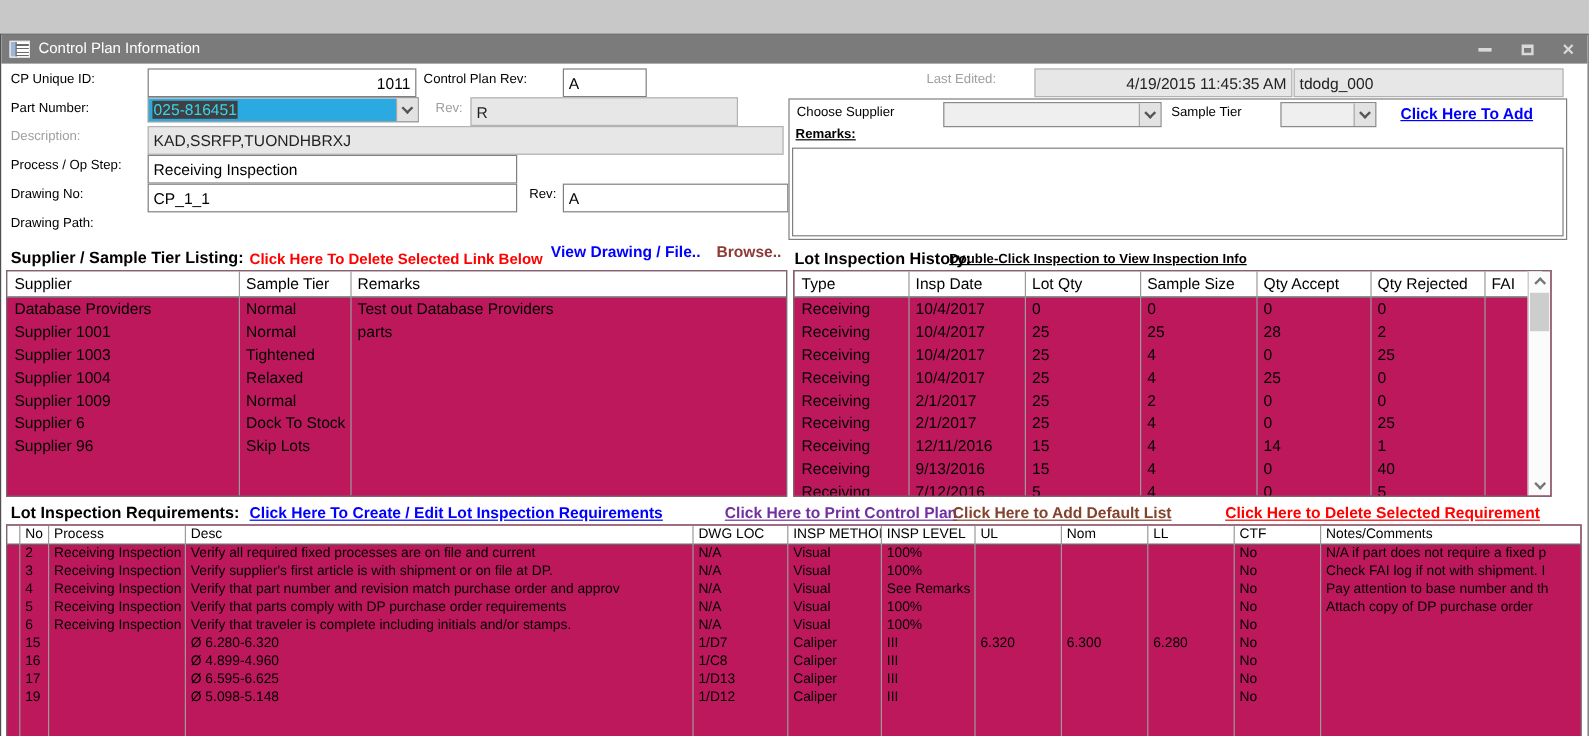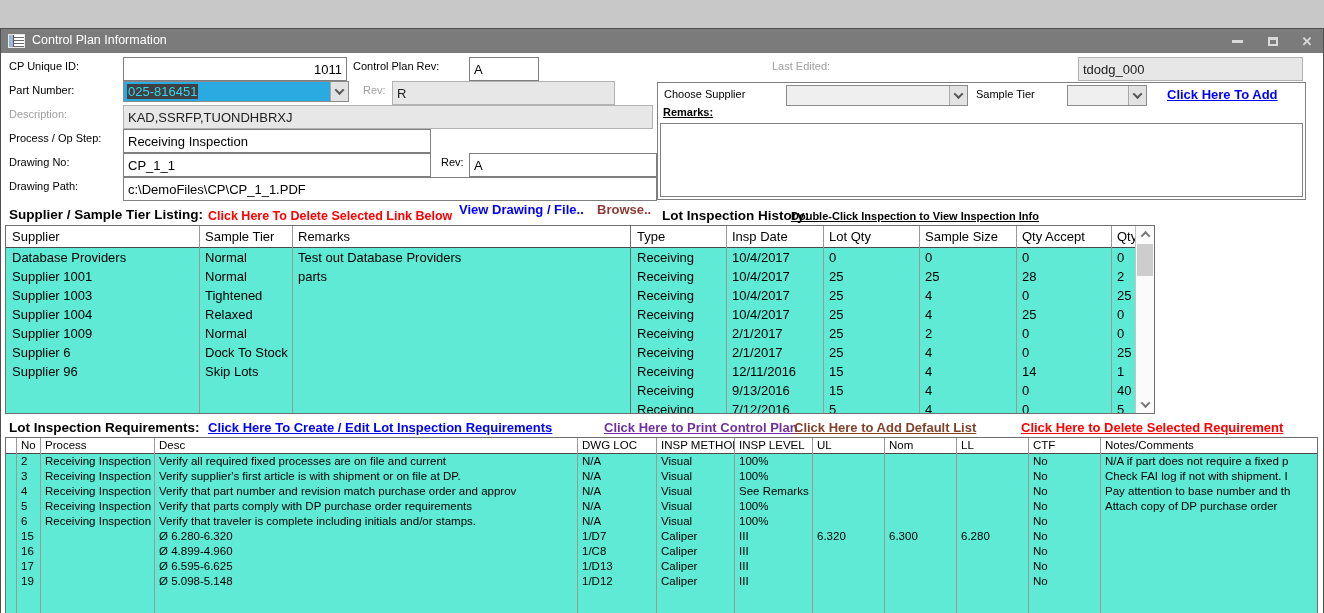--- a/index.html
+++ b/index.html
@@ -42,21 +42,21 @@
   .combo .combo-val { flex:1; font-size:13px; display:flex; align-items:center; padding-left:3px; overflow:hidden; white-space:nowrap; }
   .combo .combo-btn { width:18px; background:#e2e2e2; border-left:1px solid #a8a8a8; display:flex; align-items:center; justify-content:center; }
   .chev-down { width:7px; height:7px; border-right:2px solid #555; border-bottom:2px solid #555; transform:rotate(45deg) translate(-1px,-1px); }
   .chev-up   { width:7px; height:7px; border-right:2px solid #777; border-bottom:2px solid #777; transform:rotate(-135deg) translate(-1px,-1px); }
   .sel-text { background:#404040; color:#35d5f1; padding:0 1px; }
   .link { position:absolute; font-size:13px; font-weight:bold; white-space:nowrap; cursor:pointer; }
   .u { text-decoration:underline; }
   
   .groupbox { position:absolute; border:1px solid #7f7f7f; background:#fff; }
   
-  .tbl { position:absolute; background:#5eead4; border:1px solid #6e6e6e; overflow:hidden; }
+  .tbl { position:absolute; background:#be185d; border:1px solid #6e6e6e; overflow:hidden; }
   .tbl .vsep { position:absolute; top:0; bottom:0; width:1px; background:#9a9a9a; }
   .thead { display:grid; border-bottom:1px solid #4a4a4a; background:#fff; }
   .trow { display:grid; }
   .tcell { overflow:hidden; white-space:nowrap; padding-left:6px; }
   
   .sup-grid { grid-template-columns:193px 93px 1fr; }
   .sup .thead { height:22px; line-height:22px; font-size:13px; }
   .sup .trow  { height:19px; line-height:19px; font-size:13px; }
   
   .his-grid { grid-template-columns:95px 97px 96px 97px 95px 95px 48px; width:623px; }
@@ -97,20 +97,23 @@
   <span class="lbl" style="left:8px; top:31px">CP Unique ID:</span>
   <div class="fld right" style="left:122px; top:28px; width:224px">
       <span>1011</span>
     </div>
   <span class="lbl" style="left:352px; top:31px">Control Plan Rev:</span>
   <div class="fld" style="left:468px; top:28px; width:70px">
       <span>A</span>
     </div>
 
   <span class="lbl dis" style="left:771px; top:31px">Last Edited:</span>
+  <div class="fld dis right" style="left:861px; top:28px; width:215px">
+      <span>4/19/2015 11:45:35 AM</span>
+    </div>
   <div class="fld dis" style="left:1077px; top:28px; width:225px">
       <span>tdodg_000</span>
     </div>
 
   <span class="lbl" style="left:8px; top:55px">Part Number:</span>
   <div class="combo" style="left:122px; top:52px; width:226px">
     <span class="combo-val" style="background:#2baae2">
         <span class="sel-text">025-816451</span>
       </span>
     <span class="combo-btn">
@@ -135,23 +138,20 @@
   <span class="lbl" style="left:8px; top:127px">Drawing No:</span>
   <div class="fld" style="left:122px; top:124px; width:308px">
       <span>CP_1_1</span>
     </div>
   <span class="lbl" style="left:440px; top:127px">Rev:</span>
   <div class="fld" style="left:468px; top:124px; width:188px">
       <span>A</span>
     </div>
 
   <span class="lbl" style="left:8px; top:151px">Drawing Path:</span>
-  <div class="fld" style="left:122px; top:148px; width:534px">
-      <span>c:\DemoFiles\CP\CP_1_1.PDF</span>
-    </div>
 
   <div class="groupbox" style="left:656px; top:53px; width:649px; height:118px"></div>
   <span class="lbl" style="left:663px; top:59px">Choose Supplier</span>
   <div class="combo" style="left:785px; top:56px; width:182px; background:#efefef">
     <span class="combo-val"></span>
     <span class="combo-btn">
         <span class="chev-down"></span>
       </span>
   </div>
   <span class="lbl" style="left:975px; top:59px">Sample Tier</span>
@@ -215,21 +215,21 @@
         <div class="trow sup-grid">
         <span class="tcell">Supplier 96</span>
         <span class="tcell">Skip Lots</span>
         <span class="tcell"></span>
       </div>
       </div>
     <span class="vsep" style="left:193px"></span>
     <span class="vsep" style="left:286px"></span>
   </div>
 
-  <div class="tbl his" style="left:629px; top:196px; width:525px; height:189px">
+  <div class="tbl his" style="left:660px; top:196px; width:632px; height:189px">
     <div class="thead his-grid">
       <span class="tcell">Type</span>
       <span class="tcell">Insp Date</span>
       <span class="tcell">Lot Qty</span>
       <span class="tcell">Sample Size</span>
       <span class="tcell">Qty Accept</span>
       <span class="tcell">Qty Rejected</span>
       <span class="tcell">FAI</span>
     </div>
     <div>

